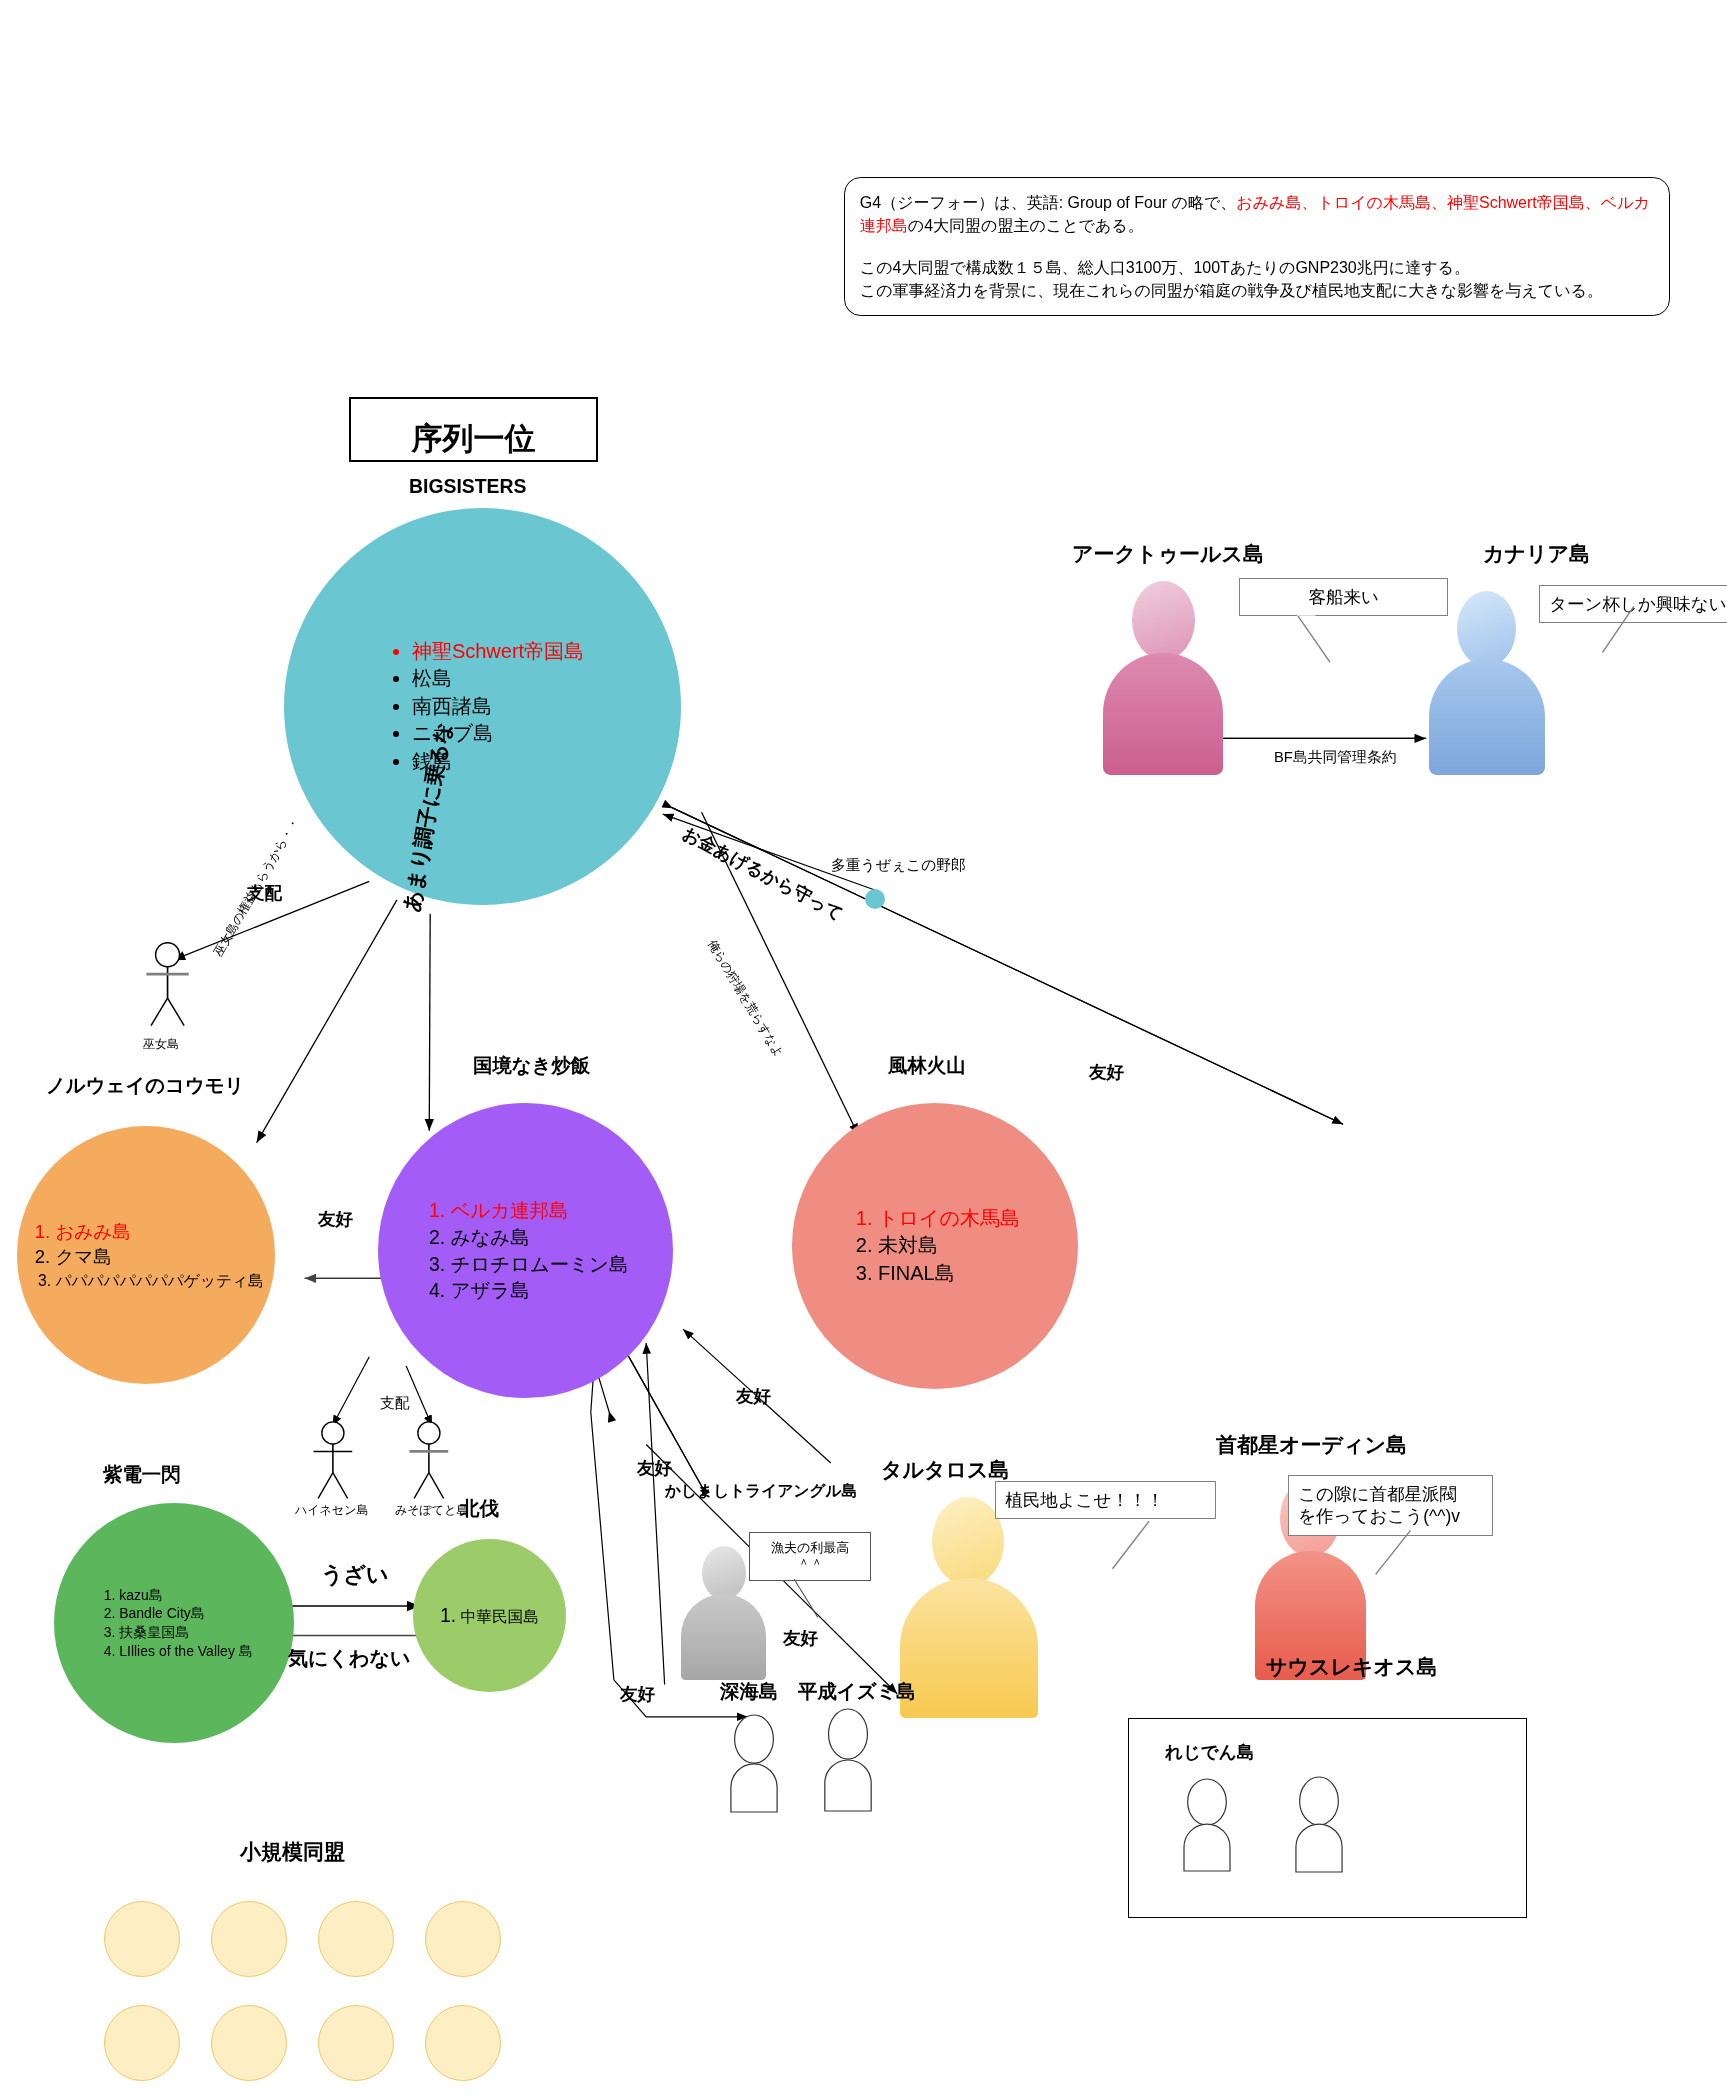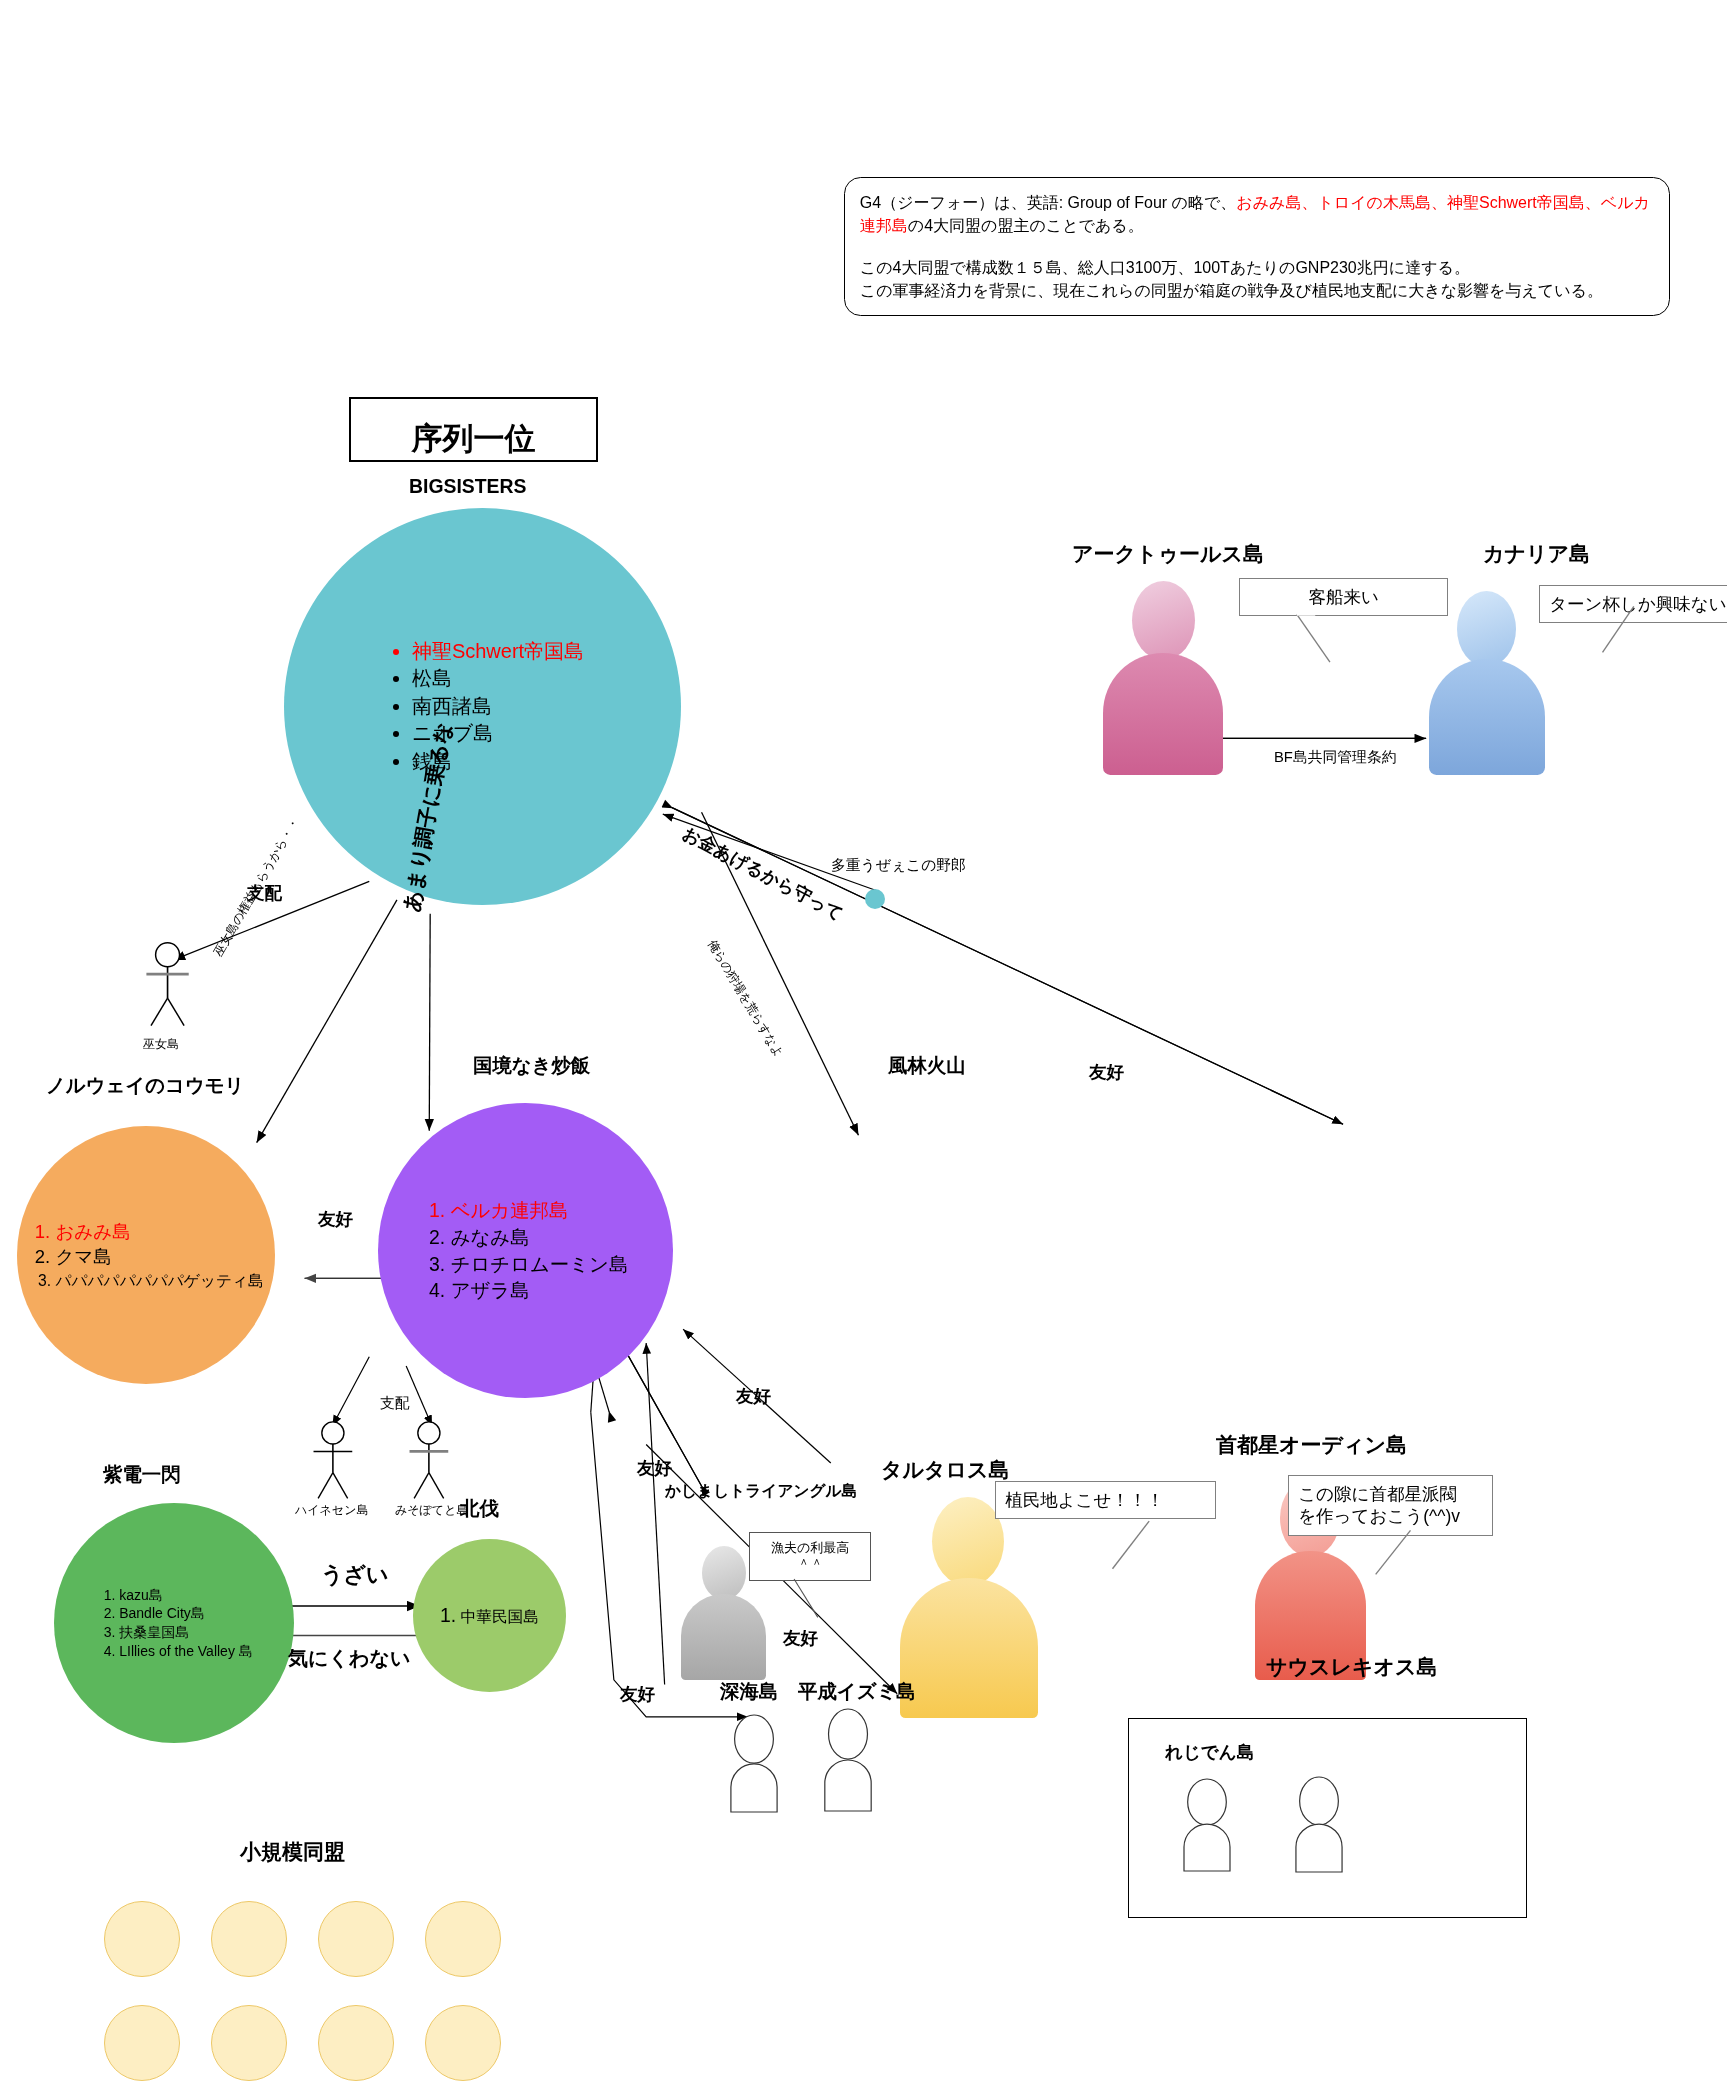--- a/index.html
+++ b/index.html
@@ -178,20 +178,27 @@
   <div class="abs circle" style="left:378px;top:1103px;width:295px;height:295px;background:#a35cf5;">
     <ol class="isl" style="font-size:19.4px;">
       <li class="red">ベルカ連邦島</li>
       <li>みなみ島</li>
       <li>チロチロムーミン島</li>
       <li>アザラ島</li>
     </ol>
   </div>
 
   <div class="abs grp-name" style="left:888px;top:1052px;">風林火山</div>
+  <div class="abs circle" style="left:792px;top:1103px;width:286px;height:286px;background:#ef8d83;">
+    <ol class="isl" style="font-size:20px;">
+      <li class="red">トロイの木馬島</li>
+      <li>未対島</li>
+      <li>FINAL島</li>
+    </ol>
+  </div>
 
   <div class="abs edge-lbl thin" style="left:380px;top:1394px;">支配</div>
   <div class="abs stick" style="left:305px;top:1421px;width:65px;height:83px;">
     <svg style="left:0;top:0;width:65px;height:83px;" viewBox="0 0 70 90" width="65" height="83">
       <circle cx="30" cy="13" r="12" fill="#fff" stroke="#000" stroke-width="1.5"></circle>
       <line x1="30" y1="25" x2="30" y2="56" stroke="#000" stroke-width="1.7"></line>
       <line x1="9" y1="33" x2="51" y2="33" stroke="#000" stroke-width="1.7"></line>
       <line x1="30" y1="56" x2="14" y2="84" stroke="#000" stroke-width="1.5"></line>
       <line x1="30" y1="56" x2="46" y2="84" stroke="#000" stroke-width="1.5"></line>
     </svg>

